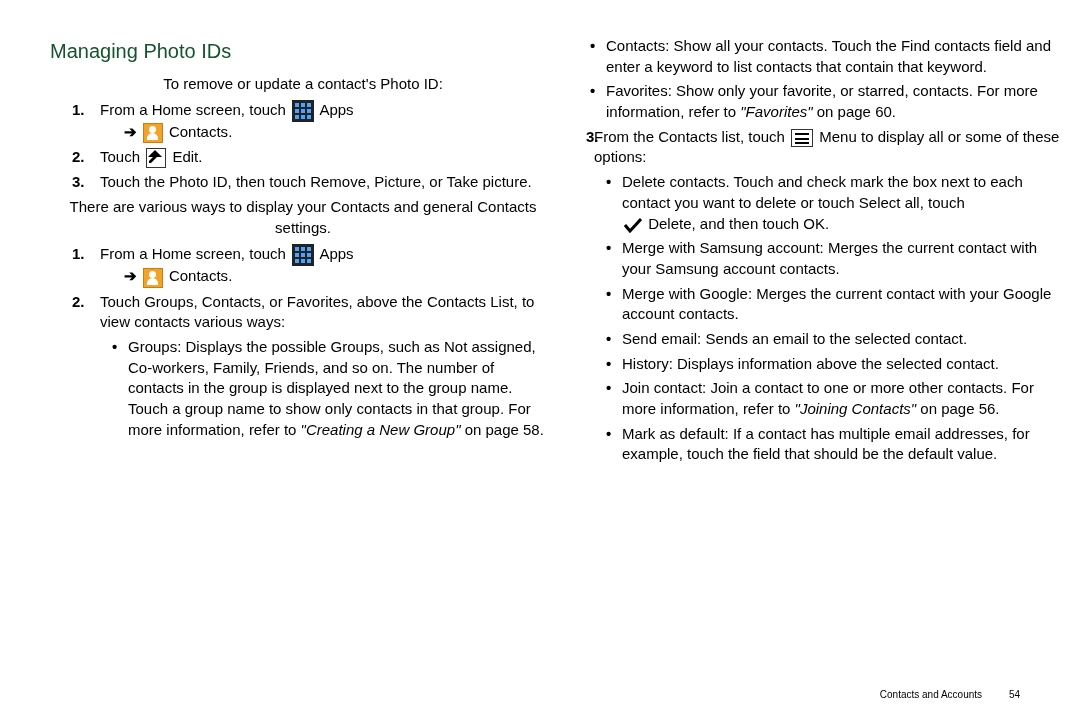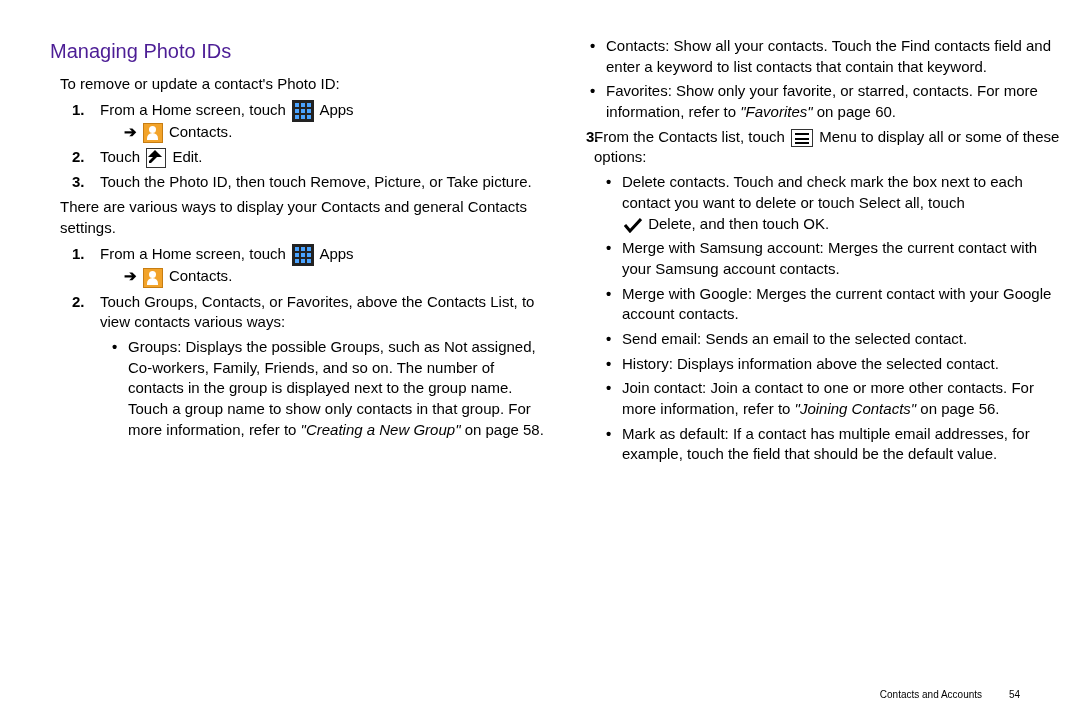--- a/index.html
+++ b/index.html
@@ -1,20 +1,20 @@
 <!DOCTYPE html>
 <html><head>
 <meta charset="utf-8">
 <style>
   html,body{margin:0;padding:0;background:#fff;font-family:Arial,Helvetica,sans-serif;}
   .page{width:1080px;height:720px;position:relative;background:#fff;display:flex;box-sizing:border-box;padding:32px 10px 0 50px;}
   .col{flex:1;padding-right:10px;font-size:15px;line-height:1.38;color:#000;}
   .colR{padding-left:8px;}
-  h2.sec{color:#4c1d95;font-weight:400;font-size:20px;margin:6px 0 8px 0;}
-  .intro{margin:4px 0 6px 0;padding-left:10px;}
+  h2.sec{color:#14532d;font-weight:400;font-size:20px;margin:6px 0 8px 0;}
+  .intro{margin:4px 0 6px 0;padding-left:10px;text-align:center;}
   ol.num{list-style:none;margin:0;padding:0;}
   ol.num>li{padding-left:50px;position:relative;margin:4px 0;}
   ol.num>li::before{content:attr(data-num);position:absolute;left:22px;top:0;font-weight:bold;}
   ul.bul{list-style:none;margin:4px 0 4px 8px;padding:0;}
   ul.bul>li{position:relative;padding-left:20px;margin:4px 0;}
   ul.bul>li::before{content:"•";position:absolute;left:4px;top:0;font-weight:bold;}
   b{font-weight:normal;}
   i{font-style:italic;}
   .icon{display:inline-block;vertical-align:middle;margin:0 2px;}
   .ic-apps{width:18px;height:18px;}

